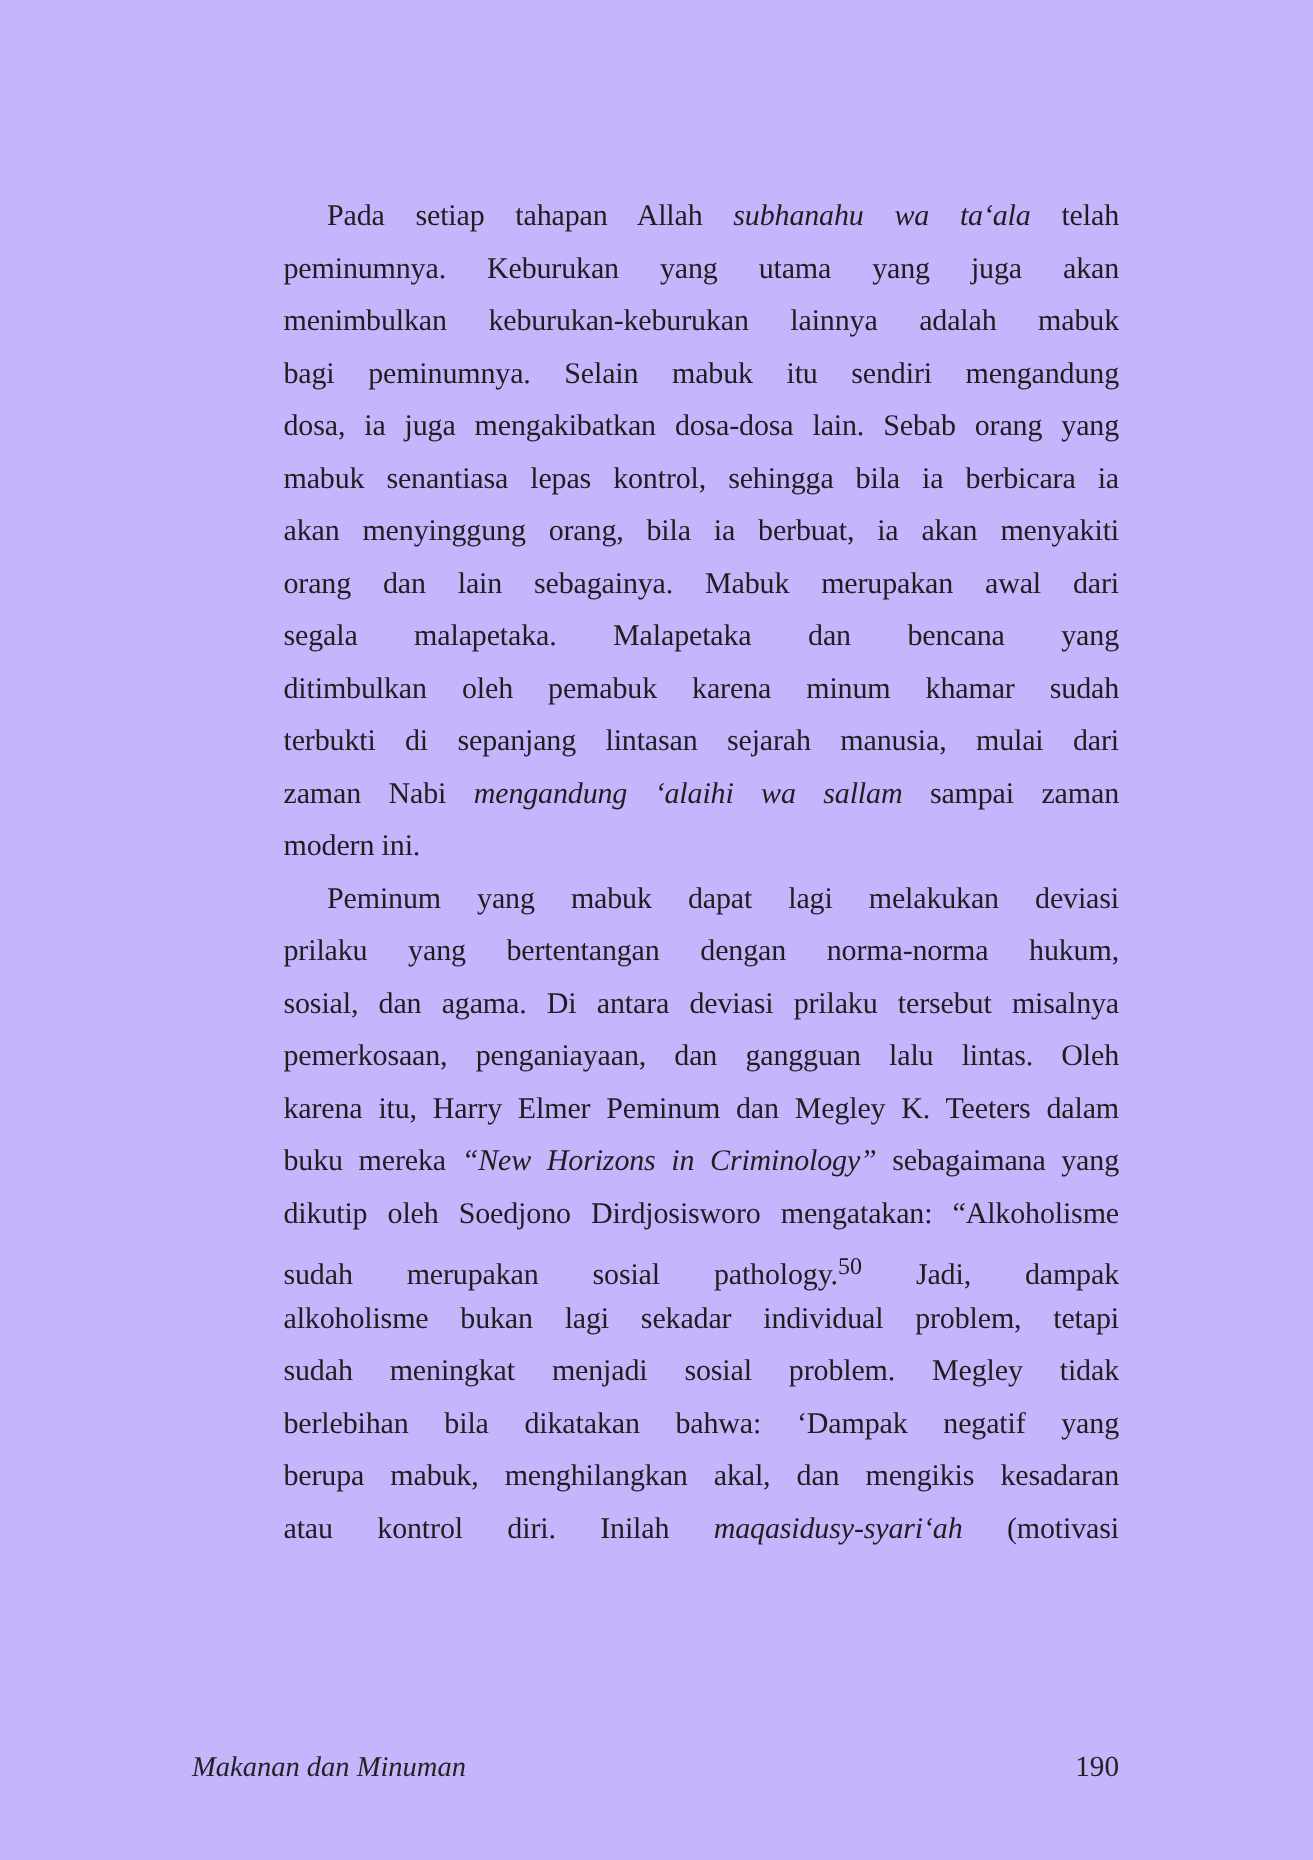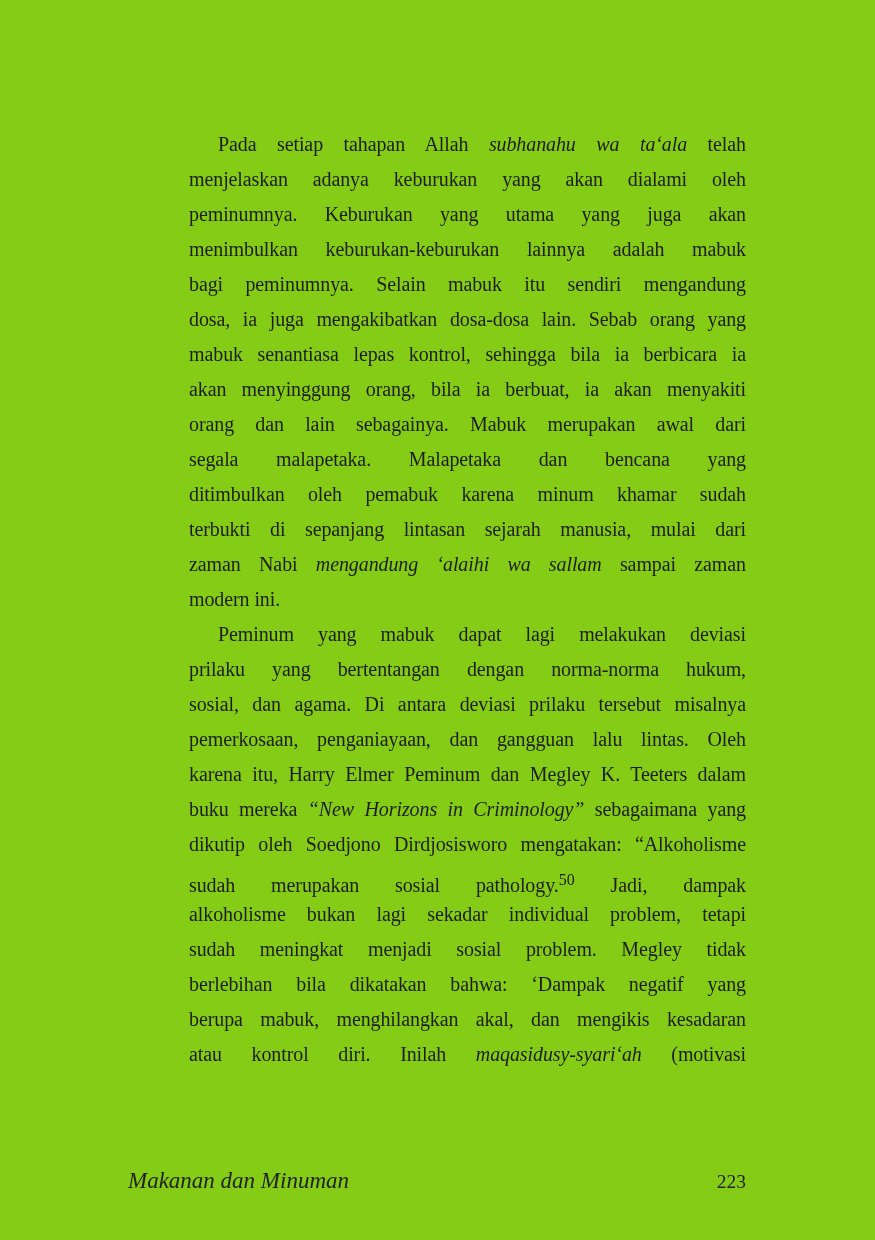--- a/index.html
+++ b/index.html
@@ -5,21 +5,21 @@
   * { margin: 0; padding: 0; box-sizing: border-box; }
   html, body {
     width: 875px; height: 1240px;
     background: #ffffff;
     font-family: "Liberation Serif", serif;
   }
   .book-page {
     position: absolute;
     left: 0; top: 0;
     width: 875px; height: 1240px;
-    background: #84cc16;
+    background: #c4b5fd;
     color: #1e1e1e;
     overflow: hidden;
   }
   .text-block {
     position: absolute;
     left: 189px;
     top: 127px;
     width: 557px;
     font-size: 20px;
     line-height: 35px;
@@ -49,34 +49,33 @@
     left: 128px;
     top: 1168px;
     width: 618px;
     display: flex;
     justify-content: space-between;
     align-items: baseline;
     color: #222222;
   }
   .footer-title {
     font-style: italic;
-    font-size: 23px;
+    font-size: 19px;
   }
   .footer-page-number {
     font-size: 19.5px;
   }
 </style>
 </head>
 <body>
 
 <div class="book-page">
 
   <div class="text-block">
       <div class="line first"><span>Pada setiap tahapan Allah </span><span class="seg-i">subhanahu wa ta‘ala</span><span> telah</span></div>
-      <div class="line"><span>menjelaskan adanya keburukan yang akan dialami oleh</span></div>
       <div class="line"><span>peminumnya. Keburukan yang utama yang juga akan</span></div>
       <div class="line"><span>menimbulkan keburukan-keburukan lainnya adalah mabuk</span></div>
       <div class="line"><span>bagi peminumnya. Selain mabuk itu sendiri mengandung</span></div>
       <div class="line"><span>dosa, ia juga mengakibatkan dosa-dosa lain. Sebab orang yang</span></div>
       <div class="line"><span>mabuk senantiasa lepas kontrol, sehingga bila ia berbicara ia</span></div>
       <div class="line"><span>akan menyinggung orang, bila ia berbuat, ia akan menyakiti</span></div>
       <div class="line"><span>orang dan lain sebagainya. Mabuk merupakan awal dari</span></div>
       <div class="line"><span>segala malapetaka. Malapetaka dan bencana yang</span></div>
       <div class="line"><span>ditimbulkan oleh pemabuk karena minum khamar sudah</span></div>
       <div class="line"><span>terbukti di sepanjang lintasan sejarah manusia, mulai dari</span></div>
@@ -92,16 +91,16 @@
       <div class="line"><span>sudah merupakan sosial pathology.</span><span class="seg-sup">50</span><span> Jadi, dampak</span></div>
       <div class="line"><span>alkoholisme bukan lagi sekadar individual problem, tetapi</span></div>
       <div class="line"><span>sudah meningkat menjadi sosial problem. Megley tidak</span></div>
       <div class="line"><span>berlebihan bila dikatakan bahwa: ‘Dampak negatif yang</span></div>
       <div class="line"><span>berupa mabuk, menghilangkan akal, dan mengikis kesadaran</span></div>
       <div class="line"><span>atau kontrol diri. Inilah </span><span class="seg-i">maqasidusy-syari‘ah</span><span> (motivasi</span></div>
     </div>
 
   <div class="page-footer">
     <span class="footer-title">Makanan dan Minuman</span>
-    <span class="footer-page-number">223</span>
+    <span class="footer-page-number">190</span>
   </div>
 
 </div>
 
 </body></html>

